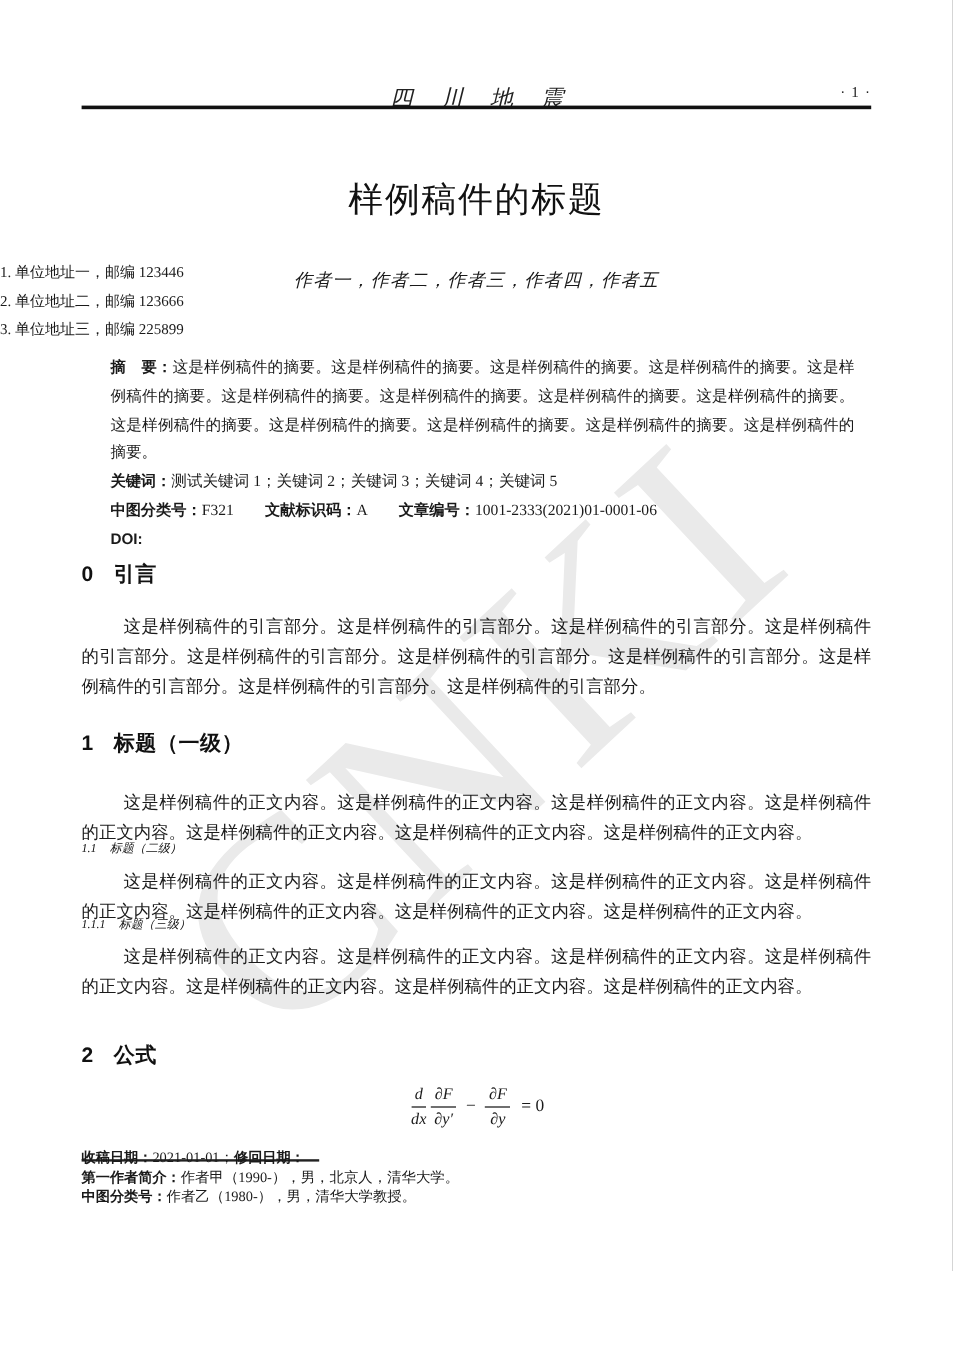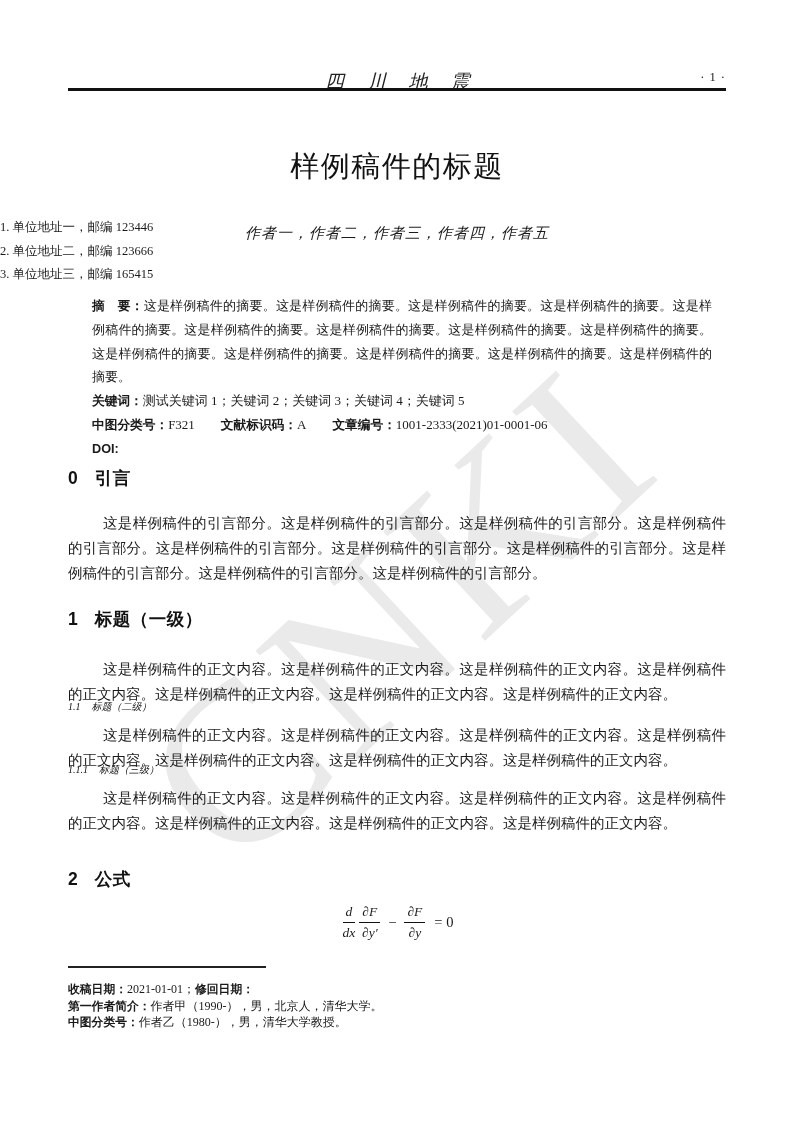--- a/index.html
+++ b/index.html
@@ -116,21 +116,21 @@
   .frac .den { padding-top: 1px; }
   .formula-op { margin: 0 6px; font-style: normal; }
   .formula-rhs { margin-left: 7px; font-style: normal; }
 
   
   .foot-rule {
     position: absolute; top: 966px; left: 68px; width: 198px; height: 2px;
     background: #222;
   }
   .footnotes {
-    position: absolute; top: 981px; left: 68px; width: 640px;
+    position: absolute; top: 956px; left: 68px; width: 640px;
     font-size: 12px; line-height: 16.6px;
   }
   .footnotes p { margin: 0; }
   .footnotes .b-label { font-size: 11.8px; }
 </style>
 </head>
 <body>
 
 <div class="page">
 
@@ -140,21 +140,21 @@
 
     <div class="journal-name">四 川 地 震</div>
     <div class="page-number">· 1 ·</div>
     <div class="head-rule"></div>
 
     <div class="article-title">样例稿件的标题</div>
     <div class="authors-line">作者一，作者二，作者三，作者四，作者五</div>
     <div class="affiliations">
       <div>1. 单位地址一，邮编 123446</div>
       <div>2. 单位地址二，邮编 123666</div>
-      <div>3. 单位地址三，邮编 165415</div>
+      <div>3. 单位地址三，邮编 225899</div>
     </div>
 
     <div class="meta-block">
       <p><span class="b-label">摘　要：</span><span>这是样例稿件的摘要。这是样例稿件的摘要。这是样例稿件的摘要。这是样例稿件的摘要。这是样例稿件的摘要。这是样例稿件的摘要。这是样例稿件的摘要。这是样例稿件的摘要。这是样例稿件的摘要。这是样例稿件的摘要。这是样例稿件的摘要。这是样例稿件的摘要。这是样例稿件的摘要。这是样例稿件的摘要。</span></p>
       <p><span class="b-label">关键词：</span><span>测试关键词 1；关键词 2；关键词 3；关键词 4；关键词 5</span></p>
       <p><span class="b-label">中图分类号：</span><span class="gap-after">F321</span><span class="b-label">文献标识码：</span><span class="gap-after">A</span><span class="b-label">文章编号：</span><span>1001-2333(2021)01-0001-06</span></p>
       <p><span class="b-label">DOI:</span></p>
     </div>
 
     <div class="sec-heading" style="top:466px;"><span class="sec-num">0</span><span class="sec-title">引言</span></div>

